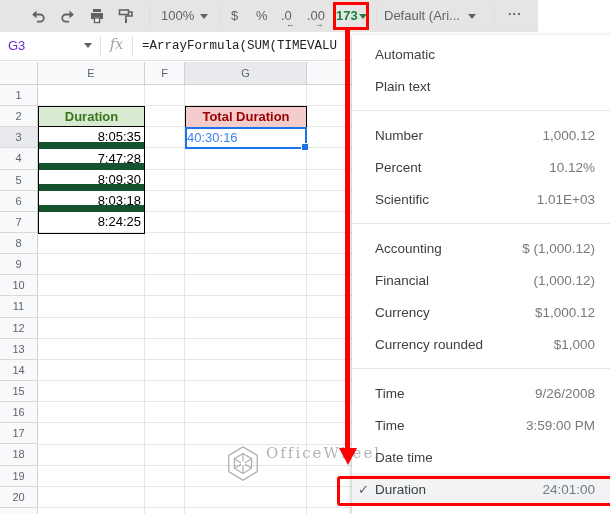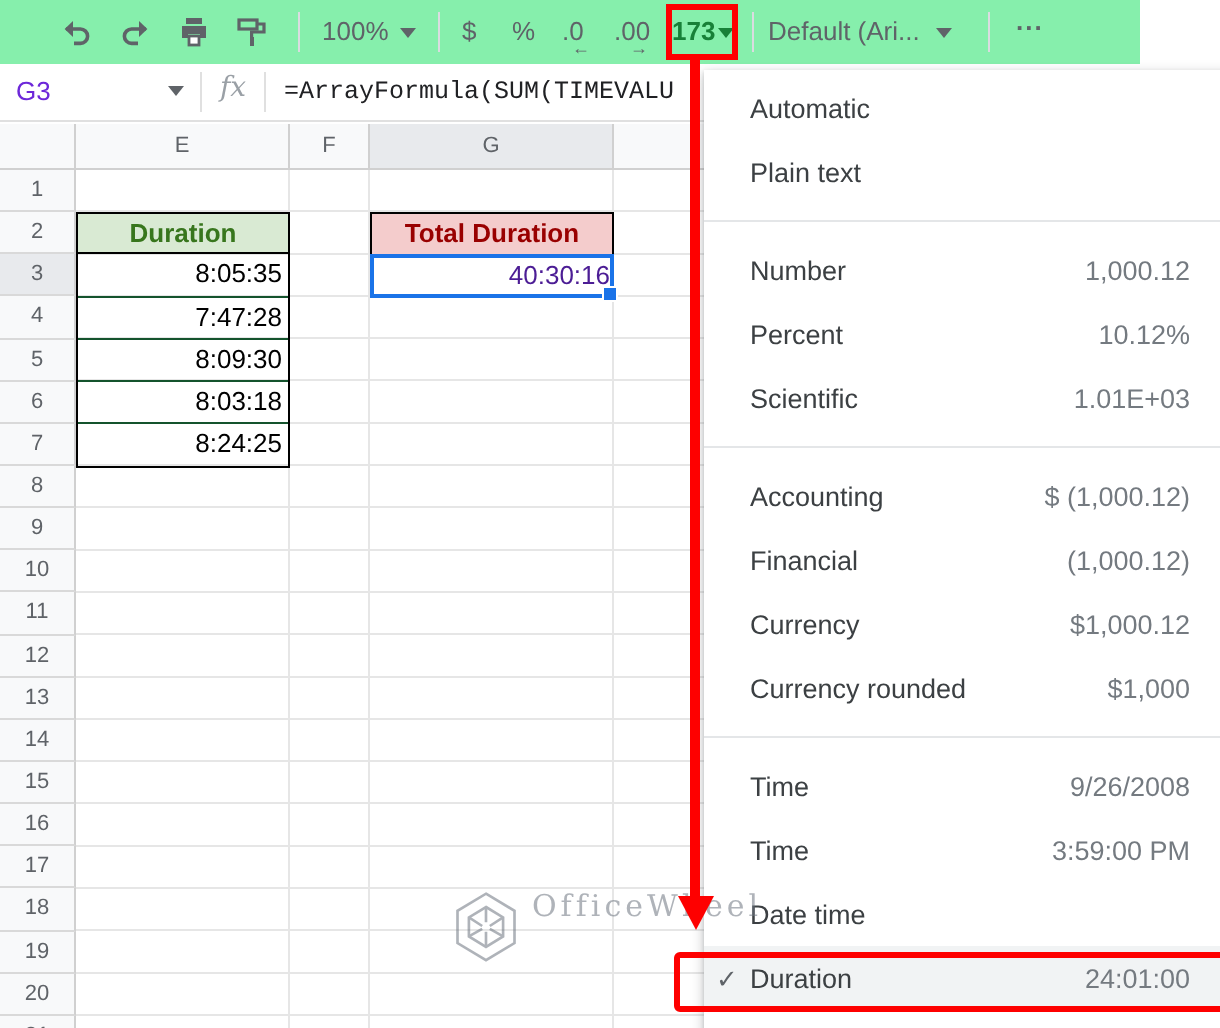--- a/index.html
+++ b/index.html
@@ -1,20 +1,20 @@
 <!DOCTYPE html>
 <html><head>
 <meta charset="utf-8">
 <style>
   html,body{margin:0;padding:0;background:#fff;}
   #app{position:relative;width:610px;height:514px;overflow:hidden;background:#fff;
        font-family:"Liberation Sans",sans-serif;-webkit-font-smoothing:antialiased;}
   .abs{position:absolute;}
   
-  .toolbar{position:absolute;left:0;top:0;width:538px;height:32px;background:#86efac;padding-left:32px;}
+  .toolbar{position:absolute;left:0;top:0;width:538px;height:32px;background:#e5e5e5;}
   .tb-icon{position:absolute;top:7px;width:18px;height:18px;}
   .tb-sep{position:absolute;top:6px;width:1px;height:20px;background:#dadce0;}
   .tb-text{position:absolute;top:8px;font-size:13px;color:#5f6368;white-space:nowrap;}
   .tri-down{display:inline-block;width:0;height:0;border-left:4px solid transparent;
             border-right:4px solid transparent;border-top:5px solid #5f6368;}
   .mini-arrow{position:absolute;font-size:9px;color:#5f6368;top:19px;}
   .nf-btn{position:absolute;left:336px;top:8px;font-size:13px;font-weight:bold;color:#188038;}
   .nf-tri{position:absolute;left:359px;top:14px;width:0;height:0;border-left:4px solid transparent;
           border-right:4px solid transparent;border-top:5px solid #188038;}
   
@@ -39,28 +39,28 @@
               font-size:11px;color:#5f6368;text-align:center;line-height:20px;}
   .row-header.sel{background:#e8eaed;}
   .hgrid{position:absolute;left:38px;top:85px;width:572px;height:429px;
          background:repeating-linear-gradient(to bottom,transparent 0px,transparent 20.15px,#e6e6e6 20.15px,#e6e6e6 21.15px);}
   .vgrid{position:absolute;top:85px;width:1px;height:429px;background:#e6e6e6;}
   
   .dur-table{position:absolute;left:38px;top:106.15px;width:107px;box-sizing:border-box;
              border:1px solid #000;}
   .dur-head{height:20.3px;box-sizing:border-box;background:#d9ead3;border-bottom:1px solid #000;
             font-size:13px;font-weight:bold;color:#38761d;text-align:center;line-height:20px;}
-  .dur-cell{height:21.15px;box-sizing:border-box;border-bottom:1px solid #14532d;font-size:13px;
+  .dur-cell{height:21.15px;box-sizing:border-box;border-bottom:7px solid #14532d;font-size:13px;
             color:#000;text-align:right;padding-right:3px;line-height:20px;}
   .dur-cell:last-child{border-bottom:none;}
   .tot-head{position:absolute;left:185px;top:106.15px;width:122px;height:36px;box-sizing:border-box;
             background:#f4cccc;border:1px solid #000;font-size:13px;font-weight:bold;color:#990000;
             text-align:center;line-height:19px;}
   .tot-val{position:absolute;left:185px;top:127.3px;width:122px;height:21.3px;box-sizing:border-box;
-           border:2px solid #1a73e8;background:#fff;font-size:13px;color:#4c1d95;text-align:right;
+           border:2px solid #1a73e8;background:#fff;font-size:13px;color:#3b82f6;text-align:left;
            line-height:18px;}
   .fill-handle{position:absolute;right:-4px;bottom:-4px;width:6px;height:6px;background:#1a73e8;
                border:1px solid #fff;}
   
   .menu{position:absolute;left:352px;top:35px;width:266px;height:500px;background:#fff;z-index:40;
         box-shadow:0 2px 6px rgba(60,64,67,.3),0 1px 2px rgba(60,64,67,.2);padding-top:3px;box-sizing:border-box;}
   .menu-item{display:flex;align-items:center;height:32px;padding:0 23px 0 6px;cursor:default;}
   .menu-item.checked{background:#f1f3f4;}
   .menu-check{width:17px;font-size:13px;color:#5f6368;flex:0 0 17px;}
   .menu-label{flex:1;font-size:13.5px;color:#3c4043;white-space:nowrap;}

